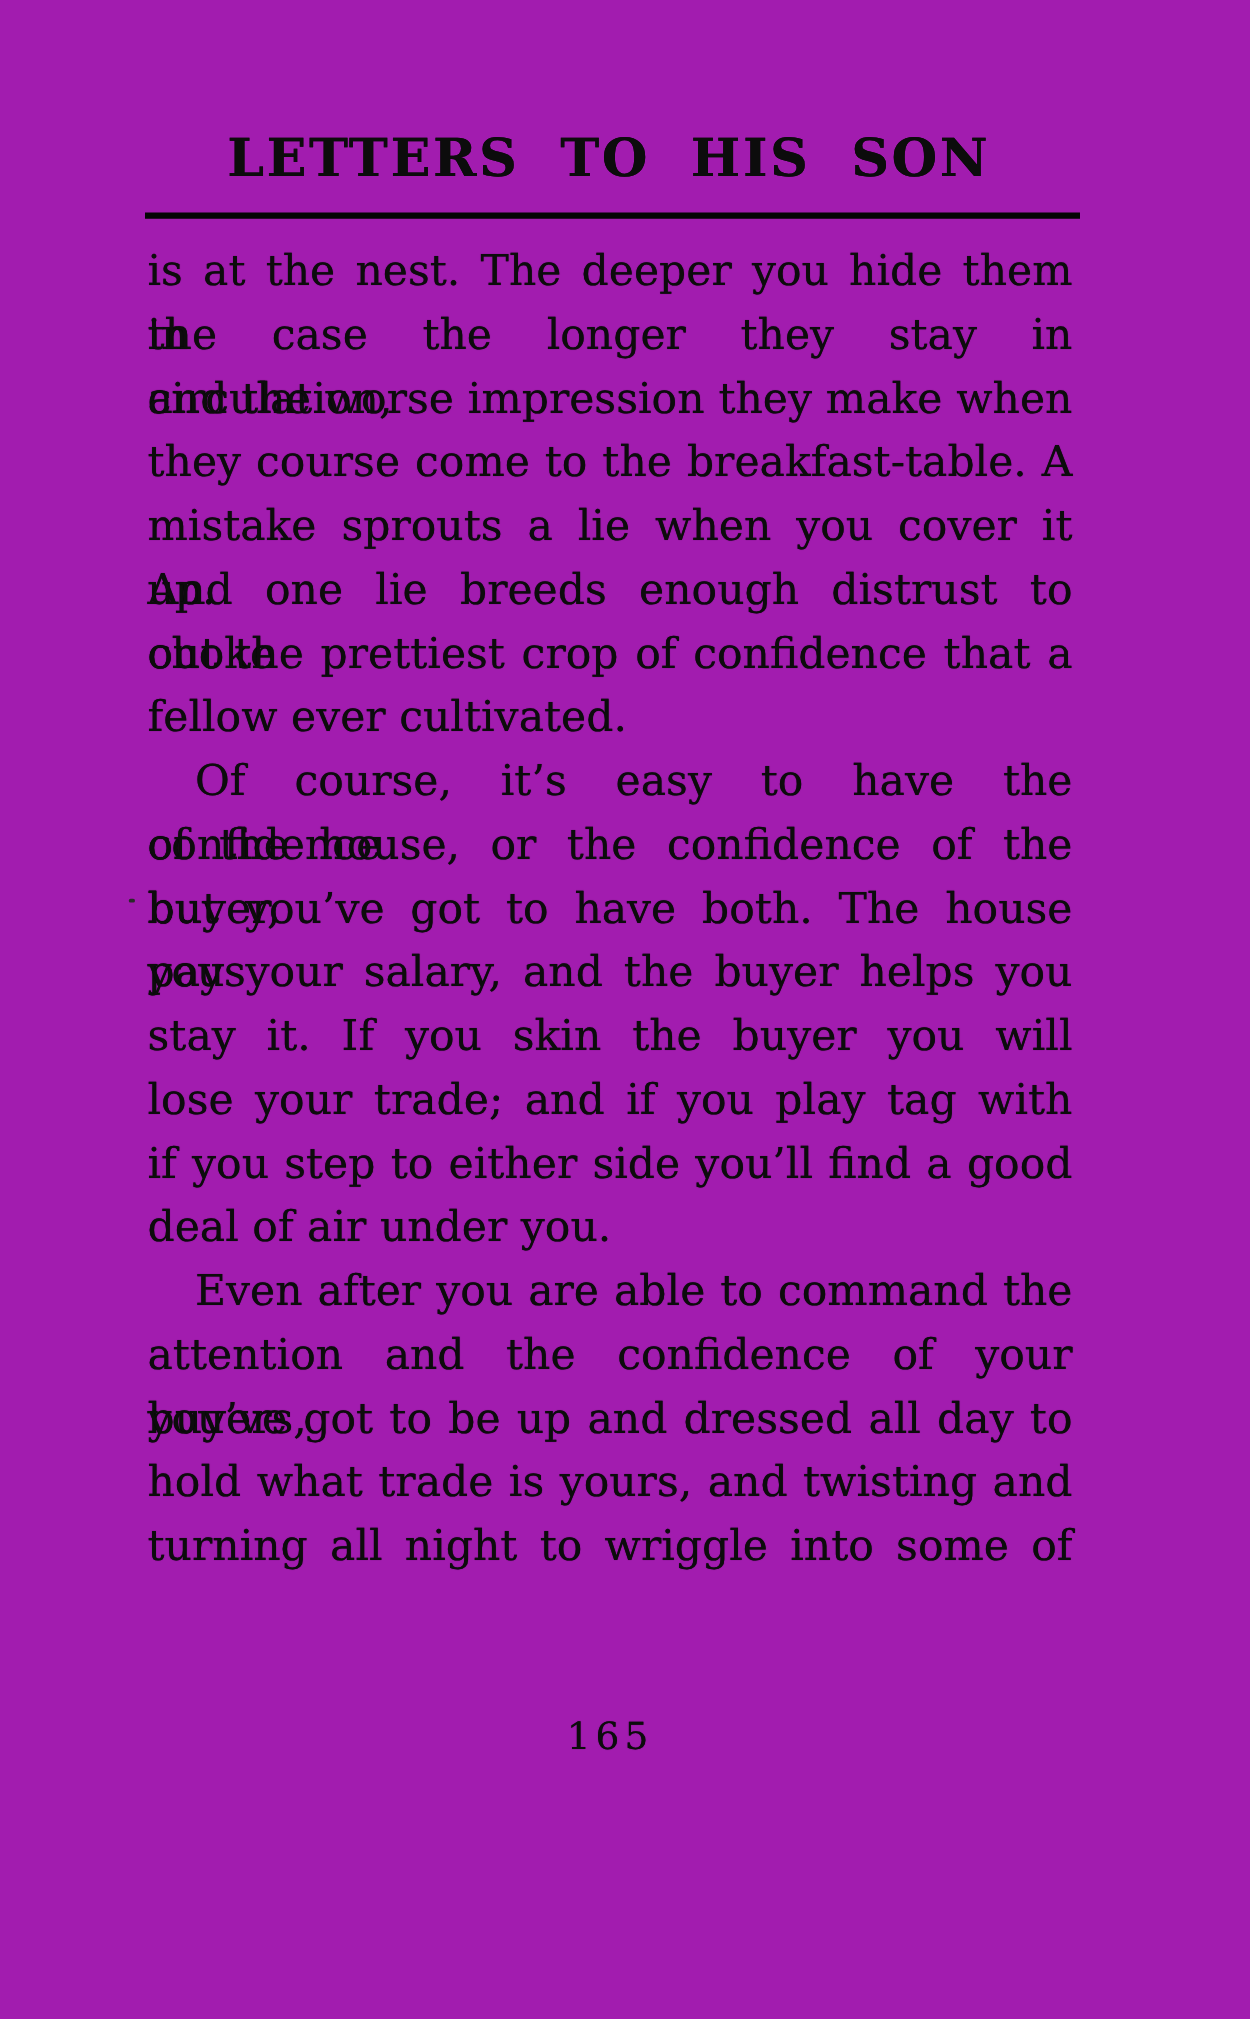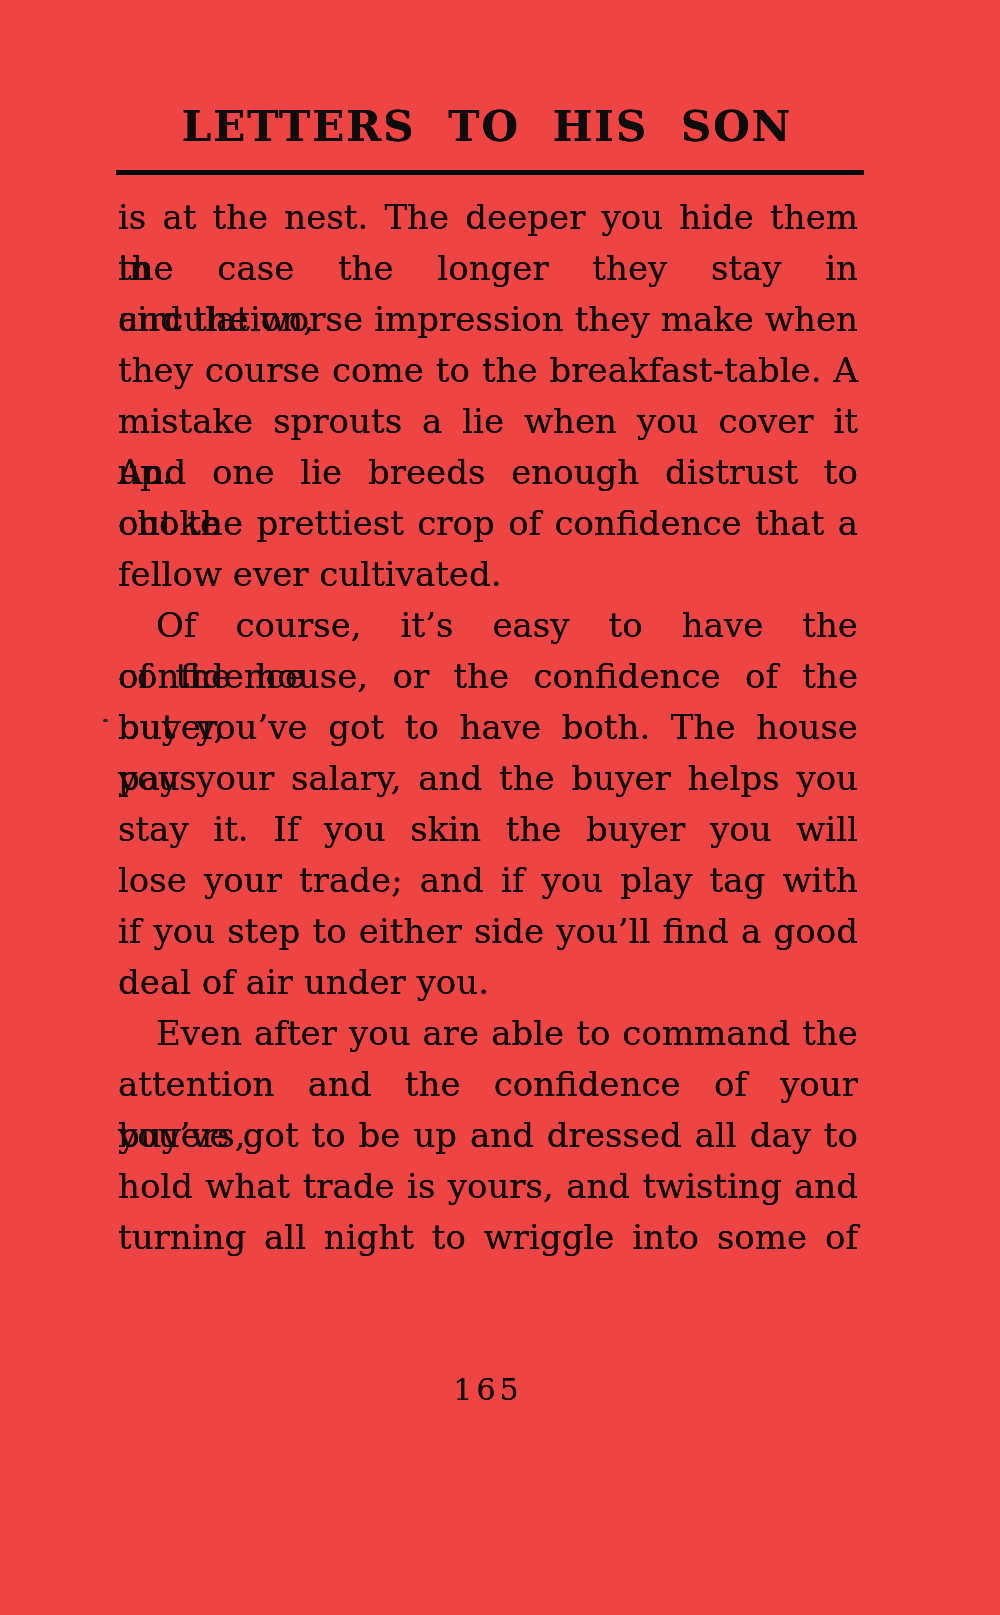--- a/index.html
+++ b/index.html
@@ -4,21 +4,21 @@
 <style>
   html, body {
     margin: 0;
     padding: 0;
     background: #ffffff;
   }
   .page {
     position: relative;
     width: 1000px;
     height: 1615px;
-    background: #ef4444;
+    background: #a21caf;
     color: #0c0c0c;
     font-family: "DejaVu Serif", "Liberation Serif", serif;
     overflow: hidden;
   }
   .page-title {
     position: absolute;
     left: 114px;
     top: 102px;
     width: 746px;
     margin: 0;

